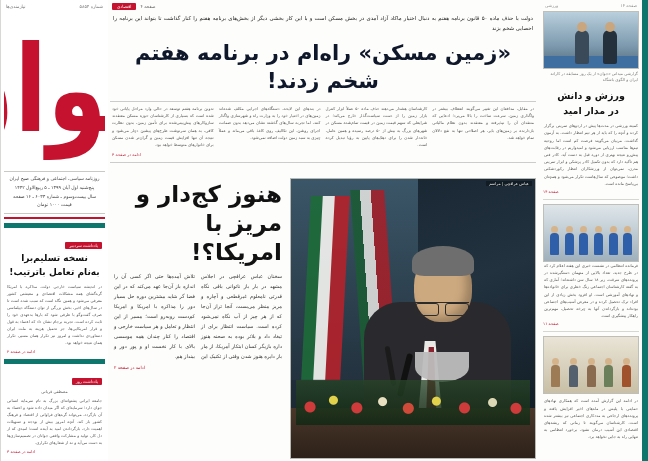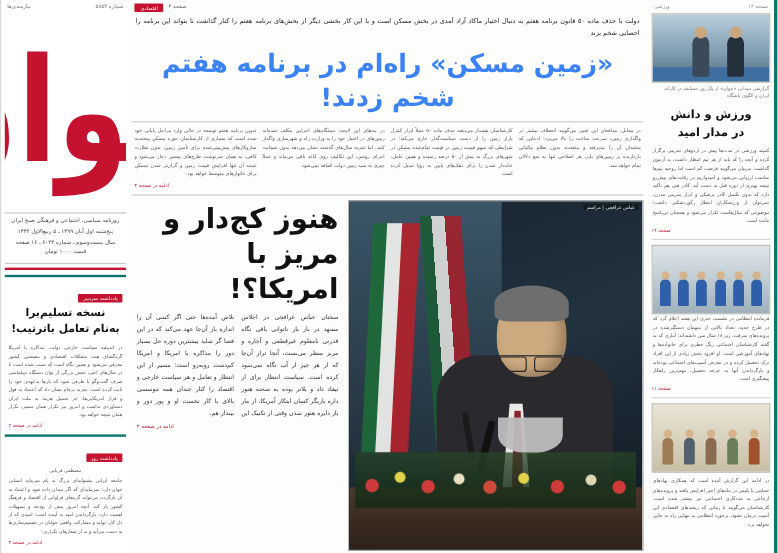--- a/index.html
+++ b/index.html
@@ -64,21 +64,21 @@
     border-bottom: 1px solid #c9c9c5;
     margin-top: 4px;
     padding: 3px 1px;
   }
   .mh-rule {
     height: 2px;
     background: #c4122f;
     margin: 3px 0 4px 0;
   }
   .mh-block {
-    border-top: 2px solid #0f766e;
+    border-top: 5px solid #0f766e;
     padding: 4px 3px 5px 3px;
   }
   .mh-tag {
     display: inline-block;
     background: #c4122f;
     color: #fff;
     font-size: 4.2px;
     padding: 1px 4px;
     border-radius: 1px;
     margin-bottom: 3px;
@@ -131,21 +131,21 @@
   .lead-brief {
     font-size: 5.4px;
     line-height: 1.85;
     color: #222;
     text-align: justify;
     padding: 0 3px 3px 3px;
   }
   .headline-main {
     font-size: 21px;
     font-weight: bold;
-    color: #3b82f6;
+    color: #0f172a;
     text-align: center;
     line-height: 1.35;
     padding: 3px 2px 5px 2px;
     letter-spacing: -0.3px;
   }
   .cols {
     display: flex;
     flex-direction: row-reverse;
     gap: 5px;
     border-top: 1px solid #ccc;
@@ -163,21 +163,21 @@
   .col-more {
     color: #c4122f;
     text-align: left;
     margin-top: 2px;
   }
 
   
   .feature {
     display: flex;
     flex-direction: row-reverse;
-    margin-top: 4px;
+    margin-top: 15px;
     gap: 4px;
     flex: 1 1 auto;
     min-height: 0;
   }
   .feature-text {
     width: 176px;
     flex: 0 0 176px;
     padding: 2px 4px 2px 4px;
     display: flex;
     flex-direction: column;
@@ -254,21 +254,21 @@
                  radial-gradient(circle at 72% 62%, #cf3b3b 0 5px, transparent 6px),
                  radial-gradient(circle at 84% 50%, #dcd7b4 0 4px, transparent 5px),
                  radial-gradient(circle at 94% 63%, #cf3b3b 0 5px, transparent 6px),
                  linear-gradient(180deg, rgba(40,70,40,.75), rgba(20,40,20,.9));
   }
 
   
   .left {
     width: 108px;
     flex: 0 0 108px;
-    border-right: 3px solid #0f766e;
+    border-right: 6px solid #0f766e;
     padding: 2px 3px;
     display: flex;
     flex-direction: column;
   }
   .lz-photo {
     height: 58px;
     border: 1px solid #bfbfba;
     position: relative;
     overflow: hidden;
     background: #9fb6c4;

